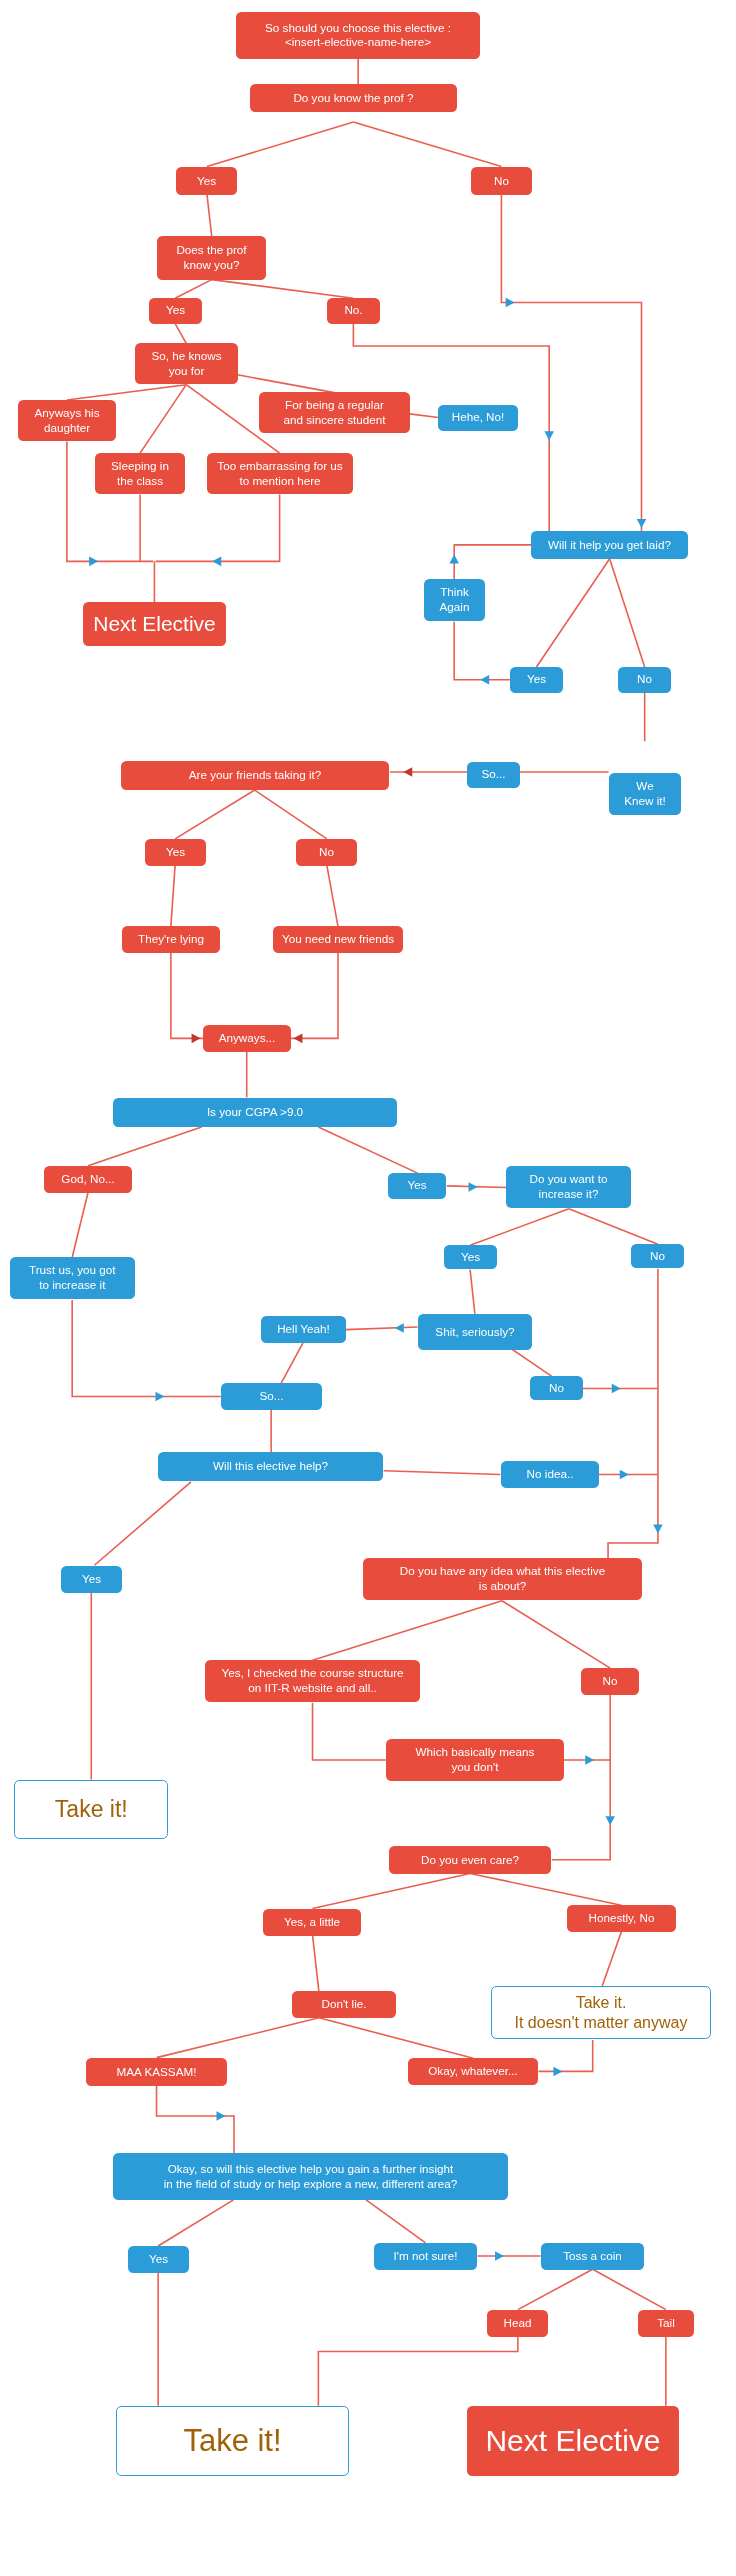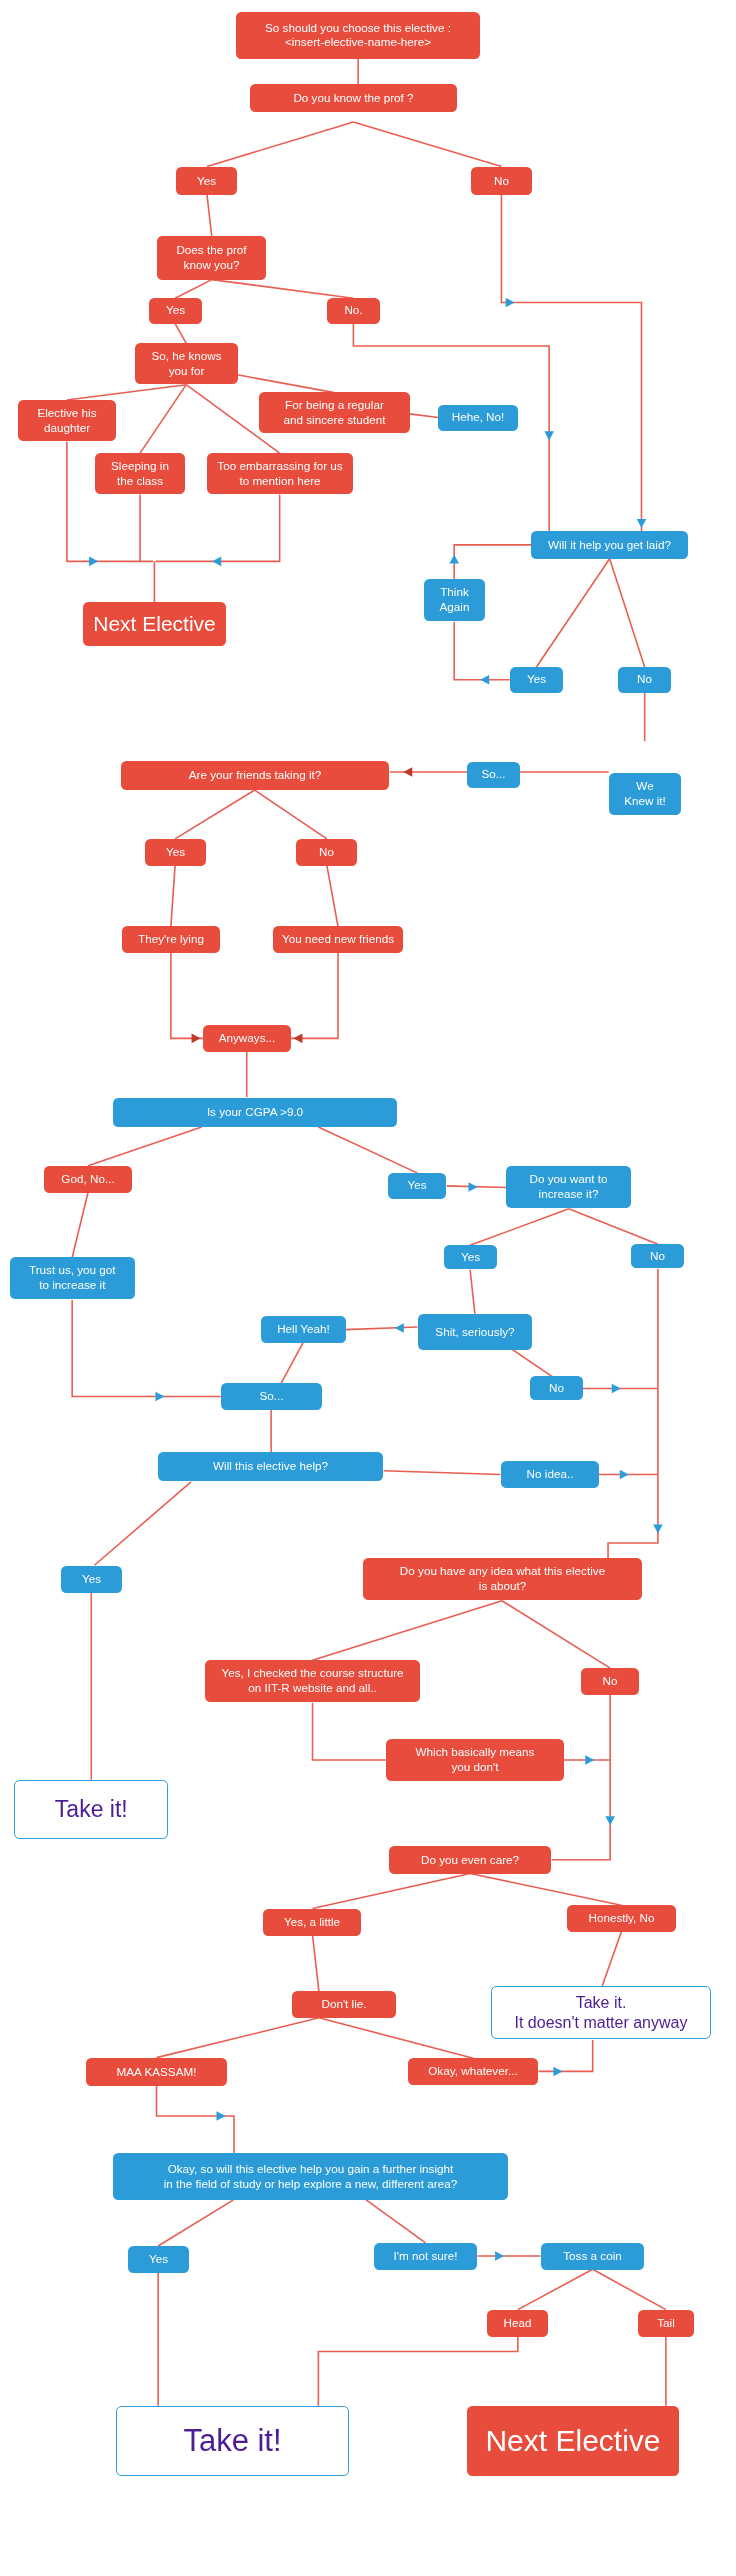--- a/index.html
+++ b/index.html
@@ -28,21 +28,21 @@
     font-size: 11.7px;
     line-height: 1.25;
     white-space: pre-line;
     padding: 2.1px 5.3px;
   }
   .node.red { background: #e74c3c; }
   .node.blue { background: #2b9cd8; }
   .node.outline {
     background: #ffffff;
     border: 1.6px solid #2b9cd8;
-    color: #4c1d95;
+    color: #a16207;
     line-height: 1.2;
   }
 </style>
 </head>
 <body>
 
 <div class="stage" id="stage">
   <svg class="connectors" id="connectors" viewBox="0 0 1389 4855" xmlns="http://www.w3.org/2000/svg">
       <polyline points="675,110 675,178" fill="none" stroke="#e95e50" stroke-width="3"></polyline>
       <polyline points="666,230 390,314" fill="none" stroke="#e95e50" stroke-width="3"></polyline>
@@ -141,21 +141,21 @@
 &lt;insert-elective-name-here&gt;</div>
     <div class="node red" style="left: 250px; top: 84px; width: 207px; height: 28px;">Do you know the prof ?</div>
     <div class="node red" style="left: 176px; top: 167px; width: 61px; height: 28px;">Yes</div>
     <div class="node red" style="left: 471px; top: 167px; width: 61px; height: 28px;">No</div>
     <div class="node red" style="left: 157px; top: 236px; width: 109px; height: 44px;">Does the prof
 know you?</div>
     <div class="node red" style="left: 149px; top: 298px; width: 53px; height: 25.5px;">Yes</div>
     <div class="node red" style="left: 327px; top: 298px; width: 53px; height: 25.5px;">No.</div>
     <div class="node red" style="left: 135px; top: 343px; width: 103px; height: 41px;">So, he knows
 you for</div>
-    <div class="node red" style="left: 18px; top: 400px; width: 98px; height: 41px;">Elective his
+    <div class="node red" style="left: 18px; top: 400px; width: 98px; height: 41px;">Anyways his
 daughter</div>
     <div class="node red" style="left: 259px; top: 392px; width: 151px; height: 41px;">For being a regular
 and sincere student</div>
     <div class="node red" style="left: 95px; top: 453px; width: 90px; height: 41px;">Sleeping in
 the class</div>
     <div class="node red" style="left: 207px; top: 453px; width: 146px; height: 41px;">Too embarrassing for us
 to mention here</div>
     <div class="node blue" style="left: 438px; top: 405px; width: 80px; height: 25.5px;">Hehe, No!</div>
     <div class="node red" style="left: 83px; top: 602px; width: 143px; height: 44px; font-size: 21px;">Next Elective</div>
     <div class="node blue" style="left: 531px; top: 531px; width: 157px; height: 28px;">Will it help you get laid?</div>

